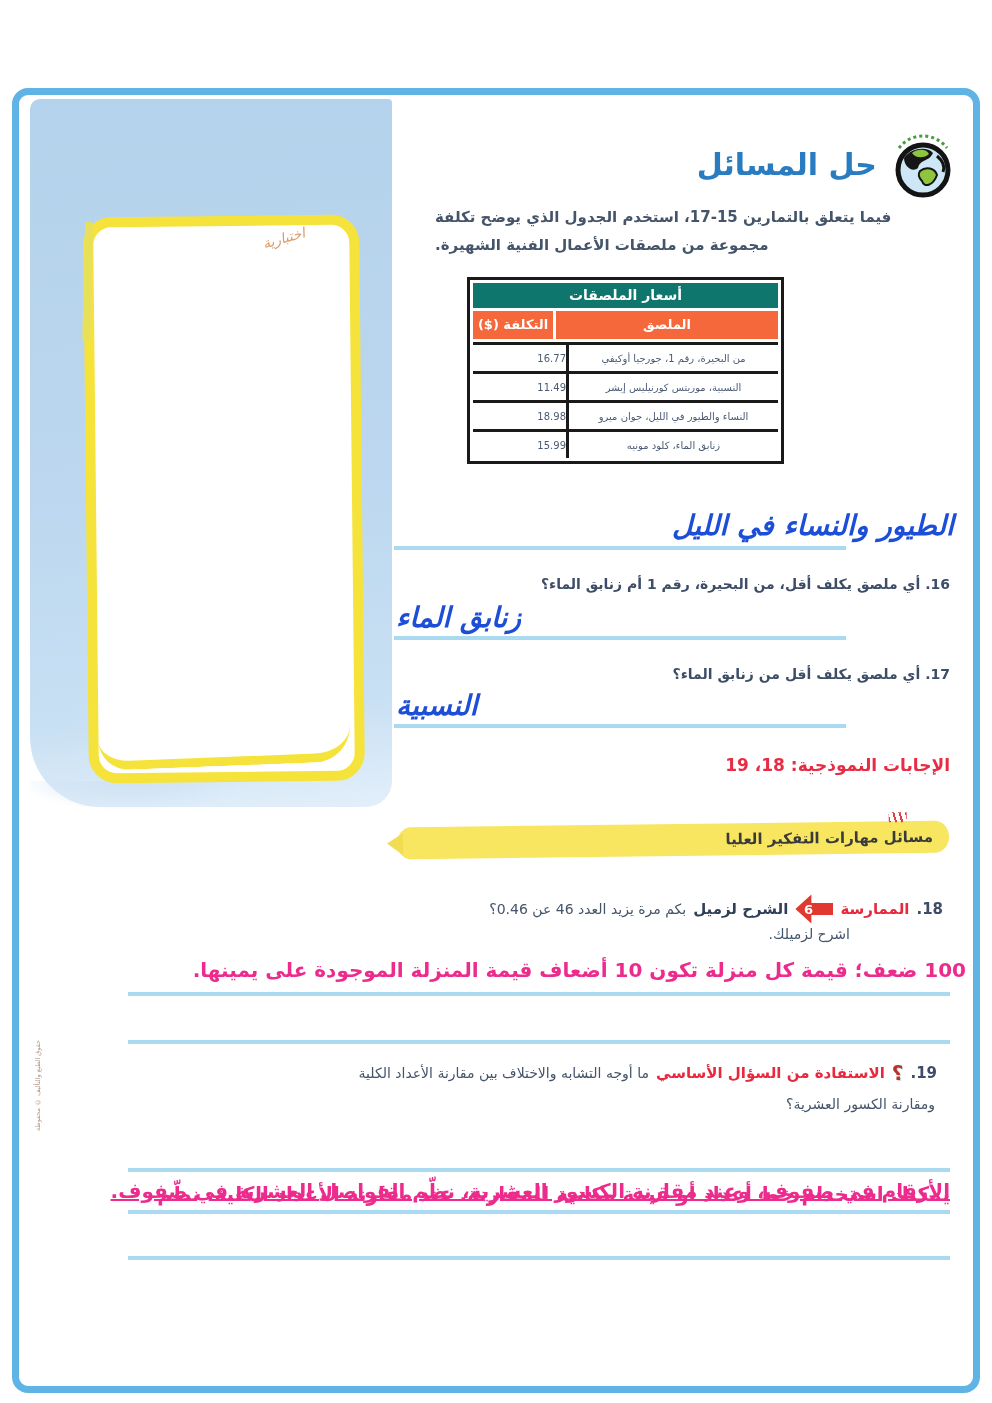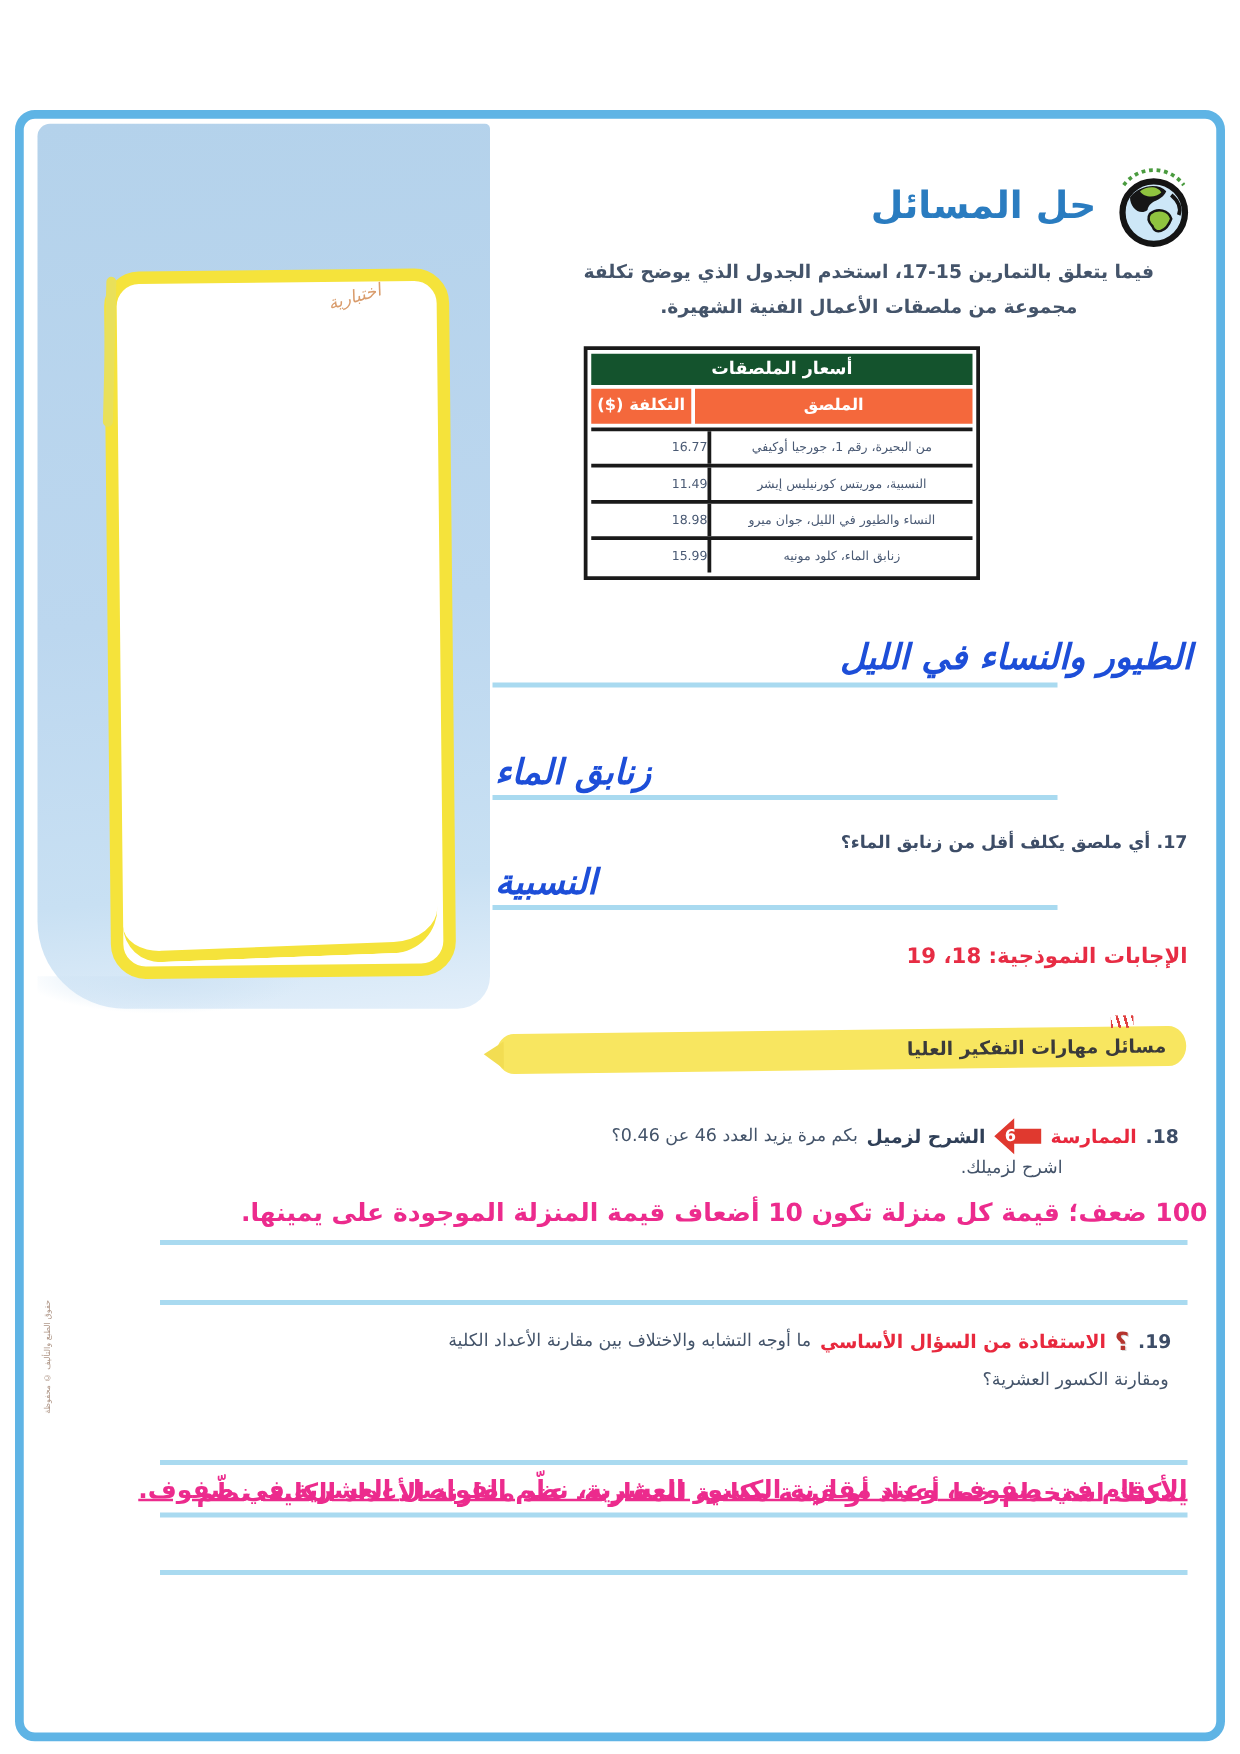--- a/index.html
+++ b/index.html
@@ -18,26 +18,26 @@
   .note-card::after{content:"";position:absolute;left:0px;right:4px;bottom:6px;height:30px;
           border-bottom:9px solid #f5e33b;border-radius:0 0 36px 30px;transform:rotate(-1.6deg);}
   .note-card::before{content:"";position:absolute;left:-10px;top:-6px;width:8px;height:120px;
           background:#e9e05a;border-radius:8px;transform:rotate(2deg);}
   .note-label{position:absolute;left:262px;top:230px;color:#d99c6c;font-size:14px;
           font-style:italic;transform:rotate(-16deg);letter-spacing:1px;}
   
   .header{position:absolute;top:130px;right:37px;display:flex;align-items:center;gap:14px;}
   .page-title{font-size:30px;font-weight:bold;color:#2a7cc0;line-height:1;}
   .globe{width:64px;height:70px;flex:0 0 auto;}
-  .instructions{position:absolute;top:204px;right:37px;width:520px;text-align:center;
+  .instructions{position:absolute;top:204px;right:37px;width:520px;text-align:left;
           font-size:15px;font-weight:bold;color:#44546a;line-height:1.85;}
   
   .price-table{position:absolute;top:277px;left:467px;width:317px;border:3px solid #1a1a1a;
           background:#ffffff;padding:3px;box-sizing:border-box;}
-  .pt-title{background:#14532d;color:#fff;font-weight:bold;font-size:14px;text-align:center;
+  .pt-title{background:#0f766e;color:#fff;font-weight:bold;font-size:14px;text-align:center;
           height:25px;line-height:25px;margin-bottom:3px;}
   .pt-head{display:flex;gap:3px;margin-bottom:3px;}
   .pt-head .h-name{flex:1;background:#f4683c;color:#fff;font-weight:bold;font-size:13px;
           text-align:center;height:28px;line-height:28px;}
   .pt-head .h-cost{width:80px;background:#f4683c;color:#fff;font-weight:bold;font-size:13px;
           text-align:center;height:28px;line-height:28px;}
   .pt-rows{border-top:3px solid #1a1a1a;}
   .t-row{display:flex;border-bottom:3px solid #1a1a1a;height:26px;align-items:center;}
   .t-row:last-child{border-bottom:none;}
   .t-name{flex:1;border-left:3px solid #1a1a1a;align-self:stretch;display:flex;
@@ -128,20 +128,23 @@
       <div class="t-row">
         <div class="t-name">زنابق الماء، كلود مونيه</div>
         <div class="t-cost">15.99</div>
       </div>
     </div>
   </div>
 
   <div class="ans-script" style="left:672px;top:509px;">الطيور والنساء في الليل</div>
   <div class="uline" style="left:394px;top:546px;width:452px;"></div>
 
+  <div class="q" style="top:570px;">
+    <span class="q-num">16.</span><span>أي ملصق يكلف أقل، من البحيرة، رقم 1 أم زنابق الماء؟</span>
+  </div>
   <div class="ans-script" style="left:396px;top:601px;">زنابق الماء</div>
   <div class="uline" style="left:394px;top:636px;width:452px;"></div>
 
   <div class="q" style="top:660px;">
     <span class="q-num">17.</span><span>أي ملصق يكلف أقل من زنابق الماء؟</span>
   </div>
   <div class="ans-script" style="left:396px;top:689px;">النسبية</div>
   <div class="uline" style="left:394px;top:724px;width:452px;"></div>
 
   <div class="model-ans">الإجابات النموذجية: 18، 19</div>

